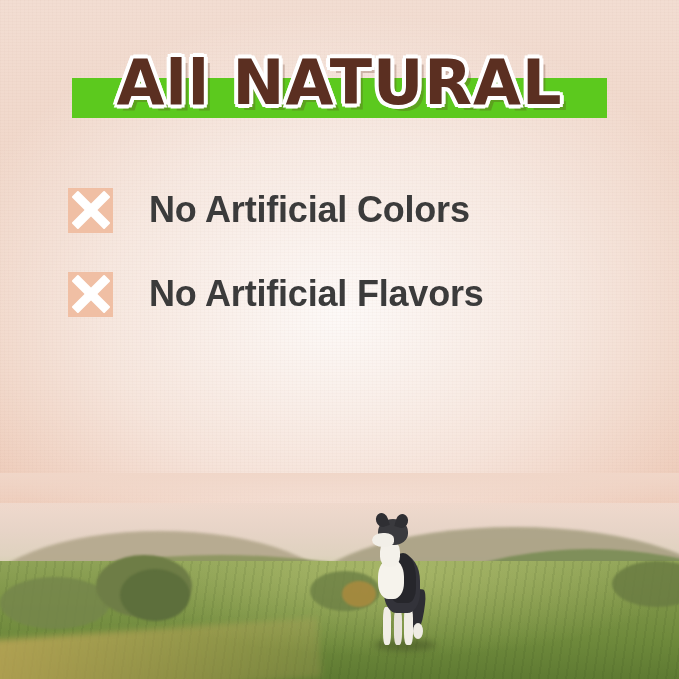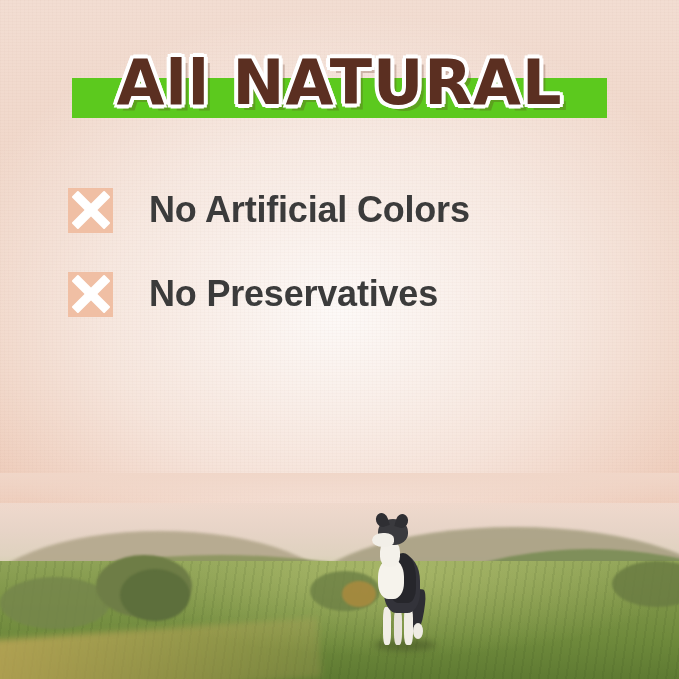--- a/index.html
+++ b/index.html
@@ -177,28 +177,28 @@
   <div id="claims">
 
     <div class="claim">
       <span class="xbox">
         <span class="bar a"></span>
         <span class="bar b"></span>
       </span>
       <span class="claim-label">No Artificial Colors</span>
     </div>
 
-
     <div class="claim">
       <span class="xbox">
         <span class="bar a"></span>
         <span class="bar b"></span>
       </span>
-      <span class="claim-label">No Preservatives</span>
+      <span class="claim-label">No Artificial Flavors</span>
     </div>
+
 
 
   </div>
 
   <div id="scene">
     <div id="sky"></div>
     <div id="hill-far"></div>
     <div id="hill-far2"></div>
     <div id="hill-mid"></div>
     <div id="hill-mid2"></div>

